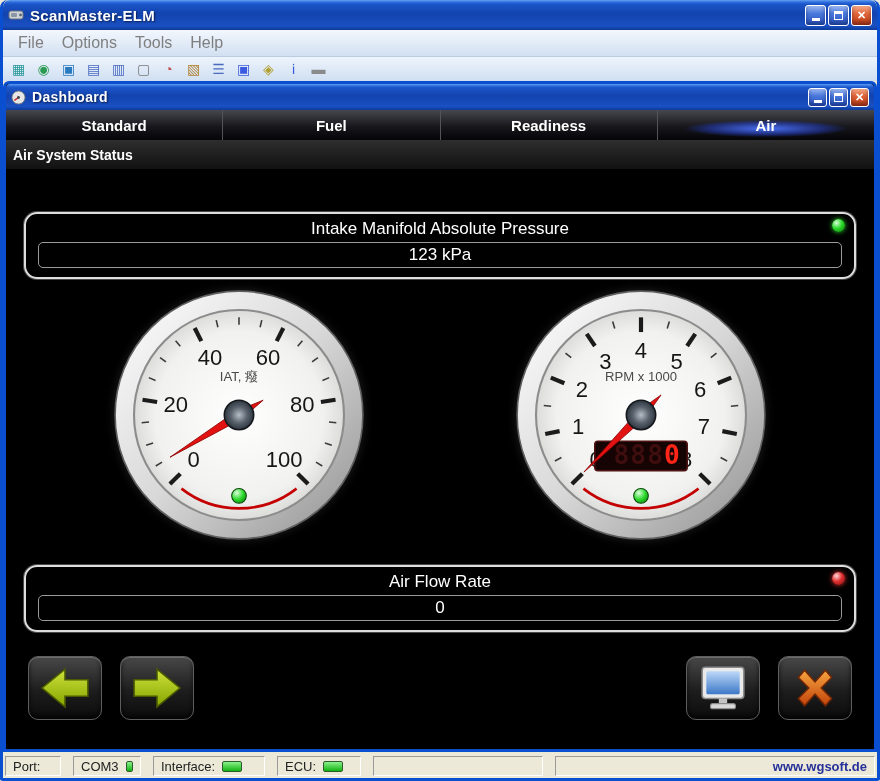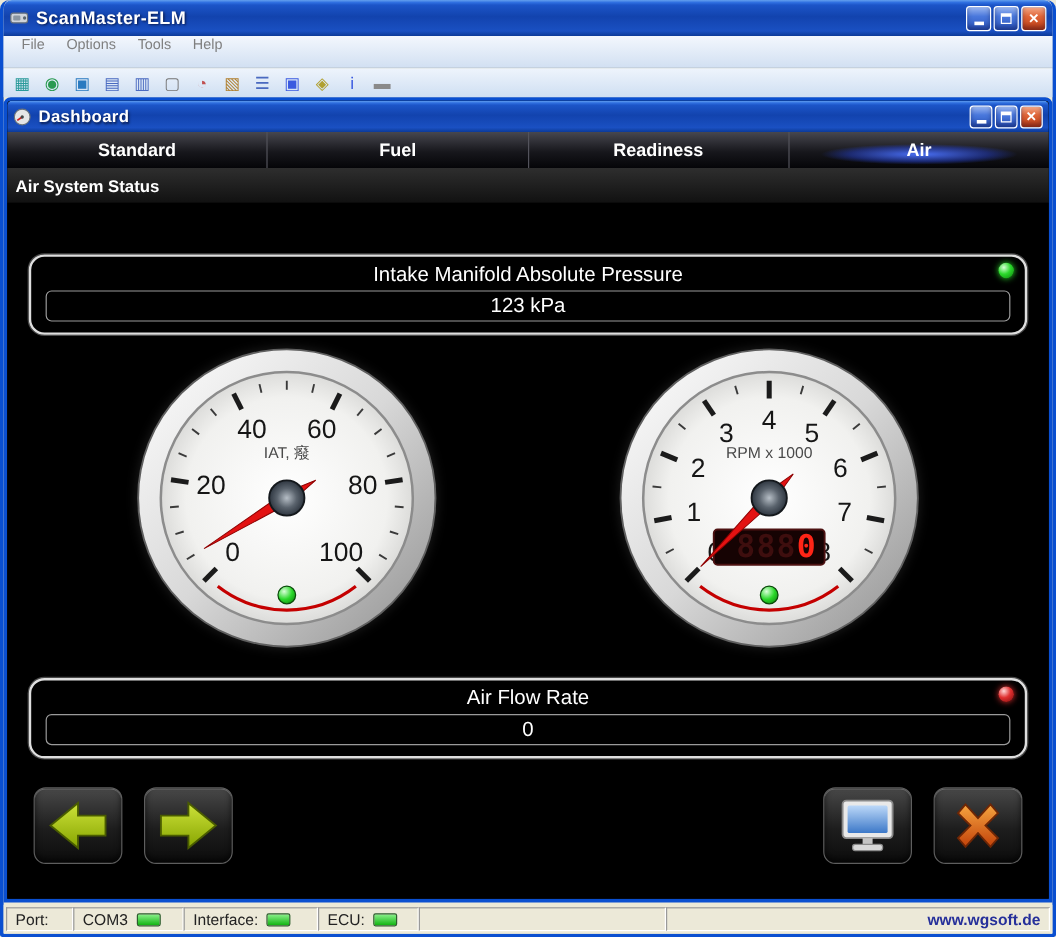--- a/index.html
+++ b/index.html
@@ -22,23 +22,23 @@
   .xp-btn{width:21px;height:21px;border-radius:3px;border:1px solid #fff;cursor:pointer;
     display:flex;align-items:center;justify-content:center;color:#fff;font-size:11px;font-weight:bold;
     background:linear-gradient(180deg,#9ab6f0,#4a78dc 40%,#2a55c0);
     box-shadow:inset 0 -3px 4px rgba(0,0,40,.35)}
   .xp-btn.close{background:linear-gradient(180deg,#f4a988,#e0663a 40%,#c03a10)}
   .dash-titlebar .xp-btn{width:19px;height:19px}
   .glyph-min{display:block;width:8px;height:3px;background:#fff;margin-top:9px}
   .glyph-max{display:block;width:9px;height:9px;border:1px solid #fff;border-top-width:3px}
 
   
-  .menubar{height:27px;flex:0 0 27px;display:flex;padding-left:6px;
+  .menubar{height:27px;flex:0 0 27px;display:flex;align-items:center;padding-left:6px;
     background:linear-gradient(180deg,#f3f7fd,#d2e0f2);border-bottom:1px solid #bccbdf;
-    color:#7f7f7f;font-size:12px}
+    color:#7f7f7f;font-size:16px}
   .menu-item{padding:0 9px;cursor:pointer}
   .toolbar{height:24px;flex:0 0 24px;display:flex;align-items:center;gap:8px;padding-left:7px;
     background:linear-gradient(180deg,#eef4fc,#cfdff2)}
   .tbicon{width:17px;height:17px;line-height:17px;text-align:center;font-size:14px;cursor:pointer}
 
   
   .dash-window{flex:1;display:flex;flex-direction:column;margin-bottom:2px;
     border:3px solid var(--xp-blue,#0a4fd0);border-radius:6px 6px 0 0;background:#000;overflow:hidden}
   .tabbar{height:30px;flex:0 0 30px;display:flex;
     background:linear-gradient(180deg,#47474f,#17171c 55%,#050508)}
@@ -74,21 +74,21 @@
 
   
   .btn-row{display:flex;justify-content:space-between;margin-top:24px;padding:0 4px}
   .btn-group{display:flex;gap:18px}
   .dash-btn{width:74px;height:64px;border-radius:10px;border:1px solid #5e5e5e;cursor:pointer;
     background:linear-gradient(180deg,#484848,#1d1d1d 55%,#0c0c0c);
     box-shadow:inset 0 1px 0 rgba(255,255,255,.22),inset 0 -3px 5px rgba(0,0,0,.65);
     display:flex;align-items:center;justify-content:center}
 
   
-  .statusbar{height:24px;flex:0 0 24px;display:flex;align-items:stretch;gap:0;
+  .statusbar{height:24px;flex:0 0 24px;display:flex;align-items:stretch;gap:12px;
     background:#ece9d8;padding:2px;font-size:13px;color:#222}
   .sb-cell{border:1px solid;border-color:#9a9a9a #fff #fff #9a9a9a;display:flex;align-items:center;padding:0 7px;white-space:nowrap}
   .sb-flex{flex:1}
   .sb-site{width:320px;justify-content:flex-end;font-weight:bold;color:#26309a;cursor:pointer}
   .sb-led{display:inline-block;width:20px;height:11px;border-radius:2px;margin-left:7px;
     border:1px solid #2c5c2c;background:linear-gradient(180deg,#8af08a,#12b412)}
 </style>
 </head>
 <body>
 
@@ -366,21 +366,21 @@
           </button>
         </div>
       </div>
     </div>
   </div>
 
   <div class="statusbar">
     <div class="sb-cell" style="width:56px">
         <span>Port:</span>
       </div>
-    <div class="sb-cell" style="width:92px">
+    <div class="sb-cell" style="width:68px">
         <span>COM3</span>
         <span class="sb-led"></span>
       </div>
     <div class="sb-cell" style="width:112px">
         <span>Interface:</span>
         <span class="sb-led"></span>
       </div>
     <div class="sb-cell" style="width:84px">
         <span>ECU:</span>
         <span class="sb-led"></span>

